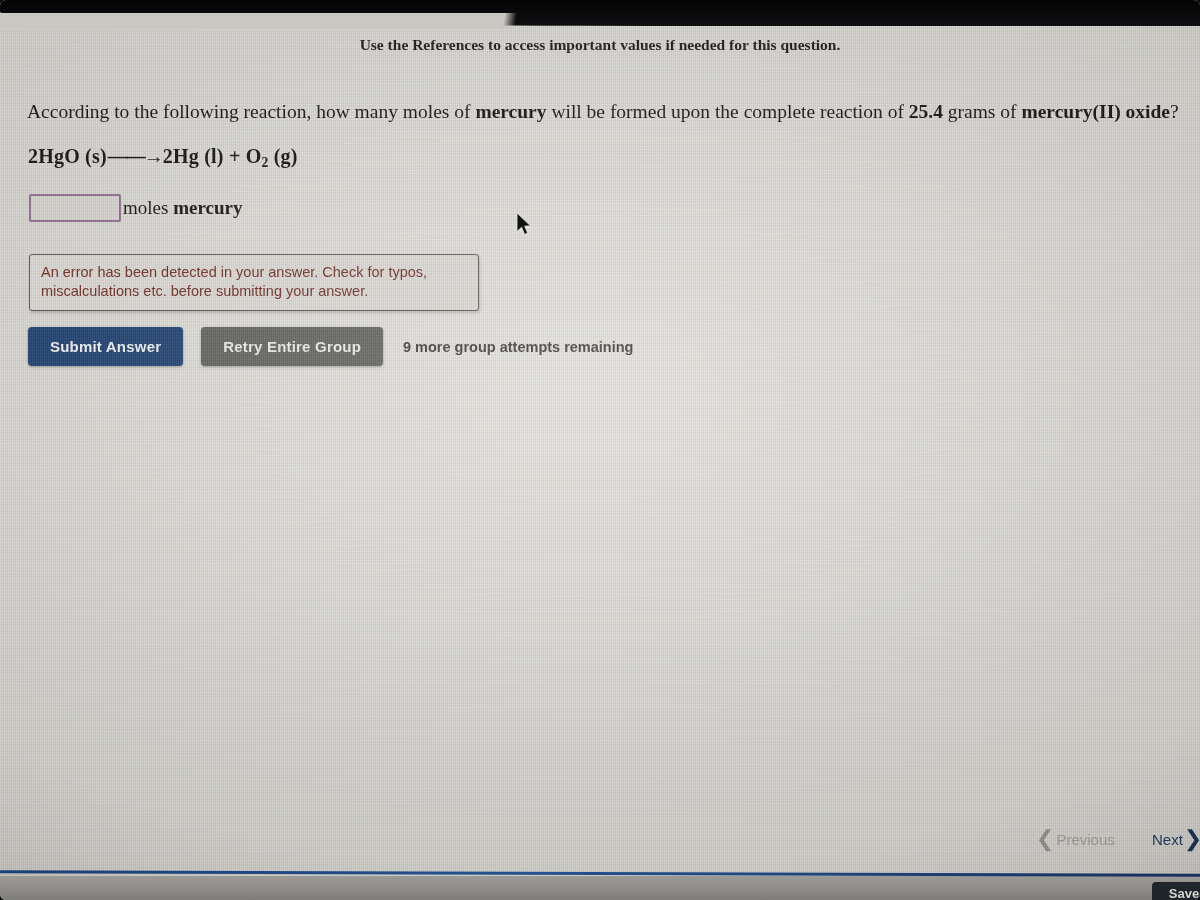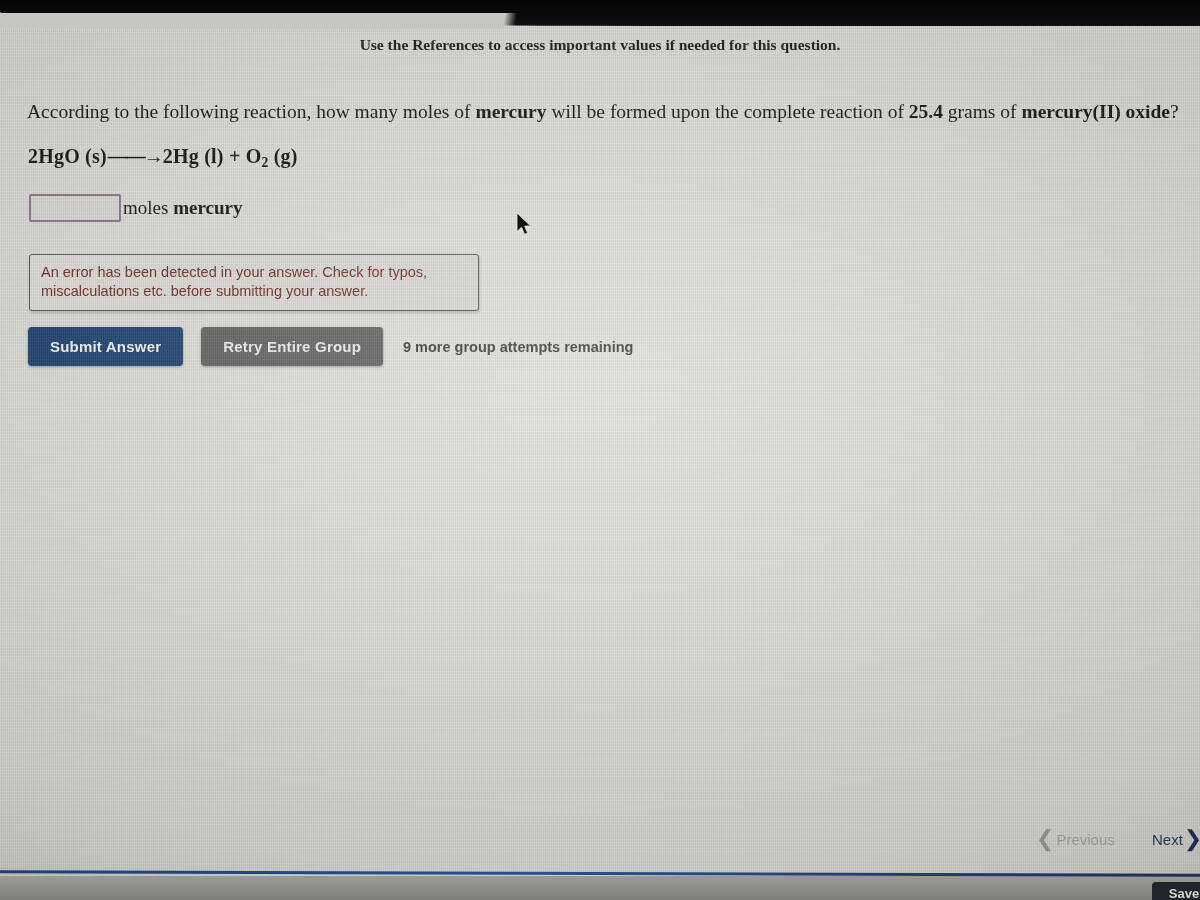--- a/index.html
+++ b/index.html
@@ -17,20 +17,21 @@
   }
 
   
   #screen-photo {
     position: absolute;
     inset: 0;
     width: 1200px;
     height: 900px;
     background: #c9c7c2;
     overflow: hidden;
+    border-radius: 6px;
   }
 
   
   #top-bezel {
     position: absolute;
     top: 0; left: 0;
     width: 1200px;
     height: 26px;
     background: linear-gradient(180deg, #050506 0%, #0a0a0c 60%, #101012 100%);
     border-bottom-left-radius: 60% 14px;

